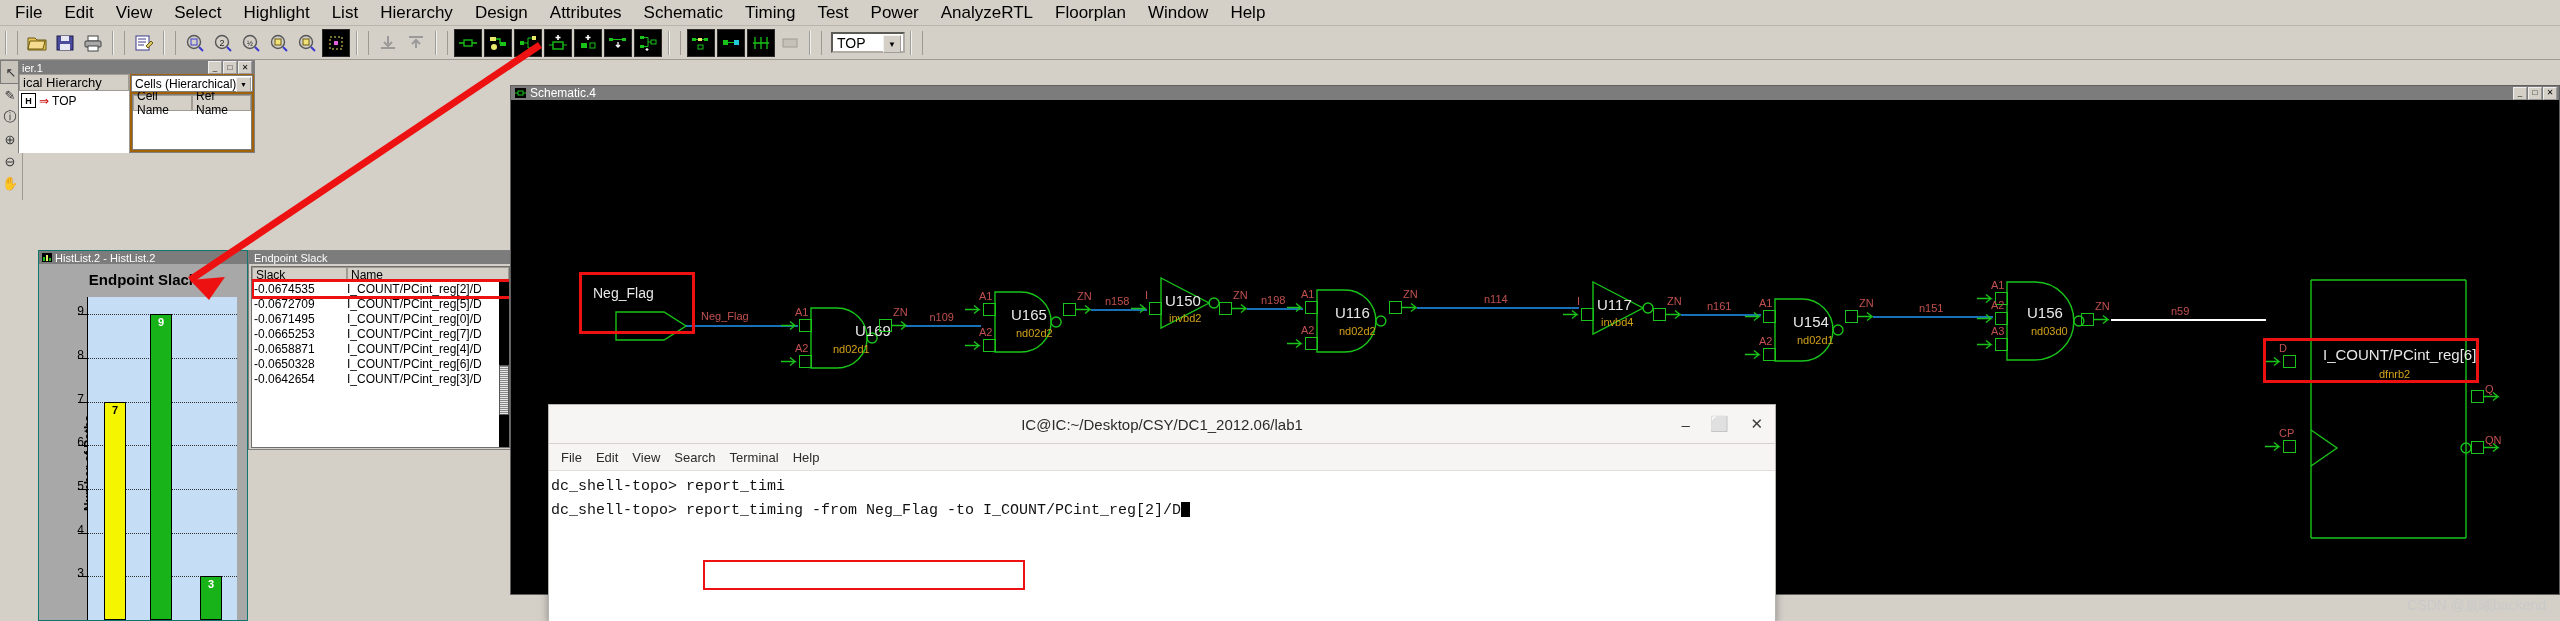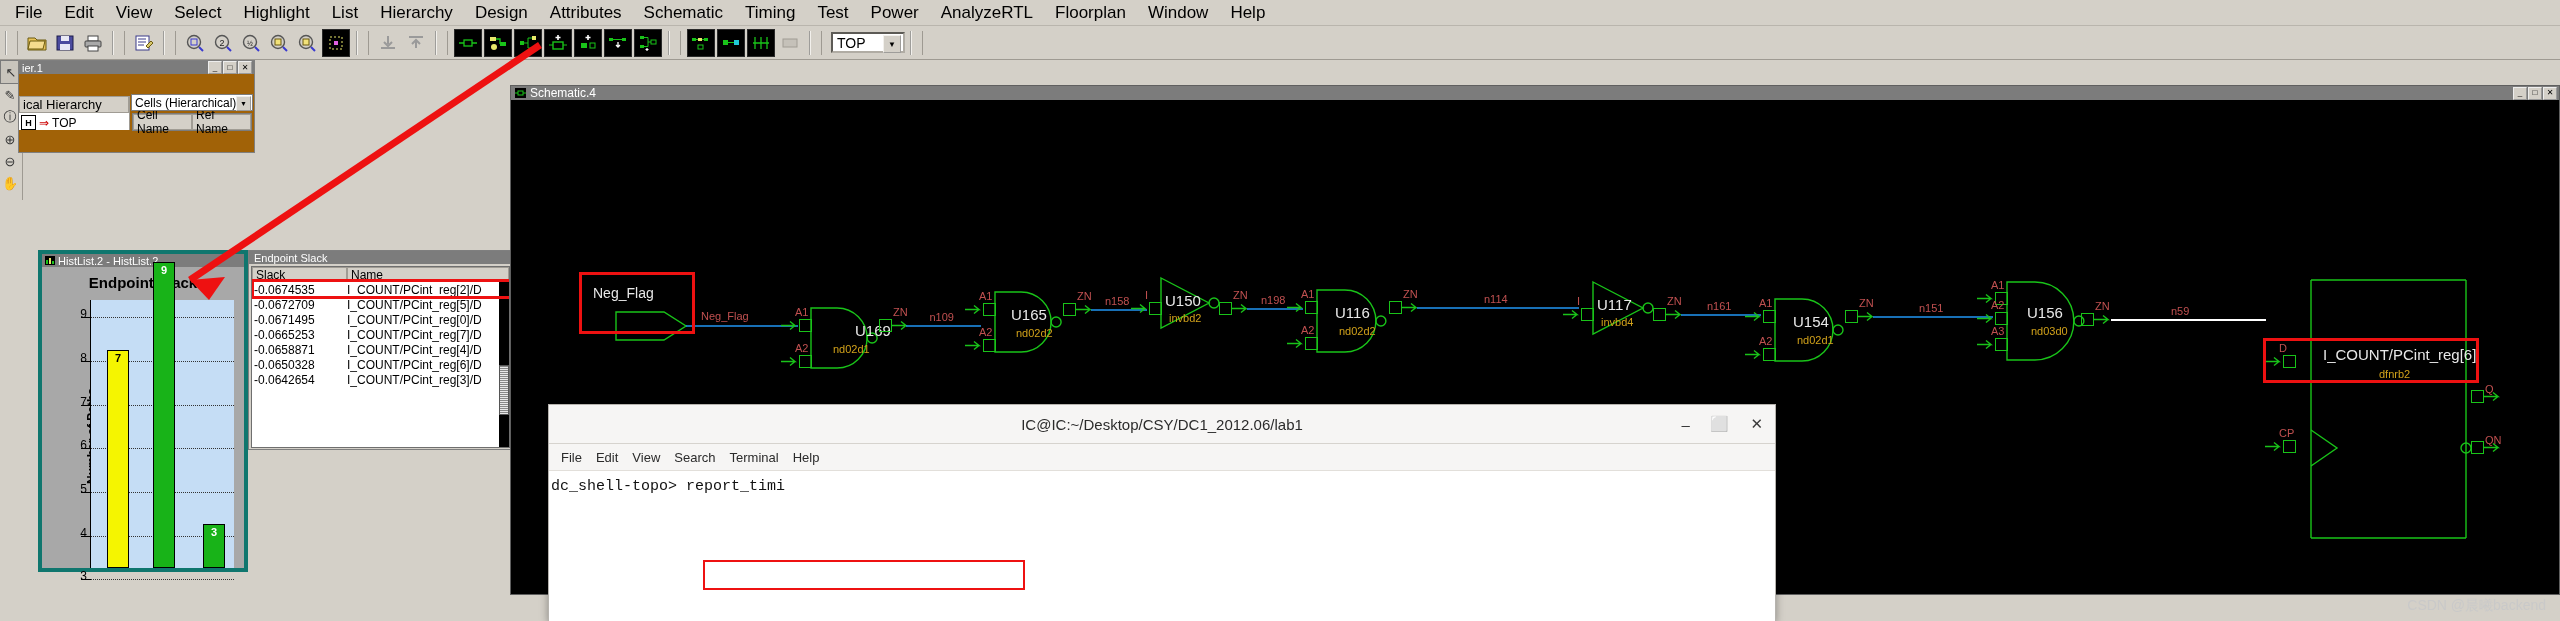--- a/index.html
+++ b/index.html
@@ -54,21 +54,21 @@
     background:#a16207;border:1px solid #7f7f7f;box-sizing:border-box;
   }
   .win-title{
     height:13px;background:#7c7c7c;color:#fff;font-size:11px;
     display:flex;align-items:center;padding-left:3px;box-sizing:border-box;
   }
   .win-btns{margin-left:auto;display:flex;gap:1px;padding-right:2px;}
   .win-btn{width:12px;height:11px;background:#d4d0c8;border:1px outset #eee;
     font-size:8px;color:#000;display:flex;align-items:center;justify-content:center;
     line-height:1;font-family:"Liberation Sans",sans-serif;}
-  #hier-body{display:flex;height:calc(100% - 13px);align-items:center;}
+  #hier-body{display:flex;height:calc(100% - 13px);}
   .panel-hdr{
     height:17px;background:#d4d0c8;border:1px solid #a09c94;
     font-size:13px;display:flex;align-items:center;padding-left:3px;box-sizing:border-box;
   }
   #hier-left{width:110px;border-right:1px solid #9e9a92;}
   #hier-tree{background:#fff;height:calc(100% - 18px);font-size:12px;padding:2px 0 0 2px;}
   .tree-row{display:flex;align-items:center;gap:3px;}
   .tree-h{width:13px;height:13px;border:1px solid #000;background:#fff;
     font-size:9px;font-weight:bold;display:flex;align-items:center;justify-content:center;}
   .tree-arrow{color:#cc0000;font-size:12px;}
@@ -80,22 +80,22 @@
   }
   .hdr-combo .arrow{position:absolute;right:1px;top:1px;width:13px;height:13px;
     background:#d4d0c8;border:1px outset #eee;font-size:7px;
     display:flex;align-items:center;justify-content:center;}
   .cells-table{margin:2px;background:#fff;border:1px solid #7c7c7c;height:calc(100% - 24px);}
   .cells-hdr{display:flex;}
   .cells-th{flex:1;font-size:12px;background:#d4d0c8;border:1px solid #a09c94;
     padding-left:3px;box-sizing:border-box;height:16px;display:flex;align-items:center;}
   
   #hist{
-    position:absolute;left:38px;top:250px;width:210px;height:322px;
-    background:#c4b5fd;border:4px solid #0f766e;box-sizing:border-box;
+    position:absolute;left:38px;top:250px;width:210px;height:371px;
+    background:#c4b5fd;border:1px solid #0f766e;box-sizing:border-box;
   }
   #hist-chart{position:relative;height:calc(100% - 13px);background:#a8a8a8;padding:3px;box-sizing:border-box;}
   #hist-title{text-align:center;font-size:15px;font-weight:bold;color:#000;margin:4px 0 2px 0;}
   #plotarea{position:absolute;left:48px;right:10px;top:33px;bottom:0;
     background:#c5ddf5;border-left:1px solid #000;}
   .gridline{position:absolute;left:0;right:0;border-top:1px dotted #333;}
   .ytick{position:absolute;left:-38px;width:34px;text-align:right;font-size:12px;color:#000;
     transform:translateY(-50%);}
   .ytickmark{position:absolute;left:-10px;width:10px;border-top:1px solid #000;}
   #ylabel{position:absolute;left:2px;top:56%;transform:translateY(-50%) rotate(-90deg);
@@ -110,21 +110,21 @@
   }
   #ep-title{height:13px;background:#7c7c7c;color:#fff;font-size:11px;
     display:flex;align-items:center;padding-left:5px;box-sizing:border-box;}
   #ep-table{background:#fff;margin:2px;border:1px solid #6f6f6f;
     height:calc(100% - 18px);overflow:hidden;position:relative;}
   .ep-hdr{display:flex;background:#d4d0c8;}
   .ep-th{font-size:12px;border:1px solid #a09c94;box-sizing:border-box;height:15px;
     display:flex;align-items:center;padding-left:3px;}
   .ep-th.c0{width:95px;}
   .ep-th.c1{flex:1;}
-  .ep-row{display:flex;font-size:12px;height:15px;align-items:center;color:#000;}
+  .ep-row{display:flex;font-size:12px;height:15px;color:#000;}
   .ep-c0{width:95px;text-align:left;padding-left:2px;box-sizing:border-box;}
   .ep-c1{flex:1;}
   #ep-scroll{position:absolute;right:0;top:15px;bottom:0;width:10px;background:#000;}
   #ep-scroll .thumb{position:absolute;left:0;right:0;top:50%;height:48px;
      background:repeating-linear-gradient(0deg,#e8e8e8 0 1px,#888 1px 2px);border:1px solid #555;}
   
   #schem{
     position:absolute;left:510px;top:85px;width:2050px;height:510px;
     background:#000;border:1px solid #5f5f5f;box-sizing:border-box;
   }
@@ -656,20 +656,21 @@
   <div id="term-menu">
       <span class="tmenu">File</span>
       <span class="tmenu">Edit</span>
       <span class="tmenu">View</span>
       <span class="tmenu">Search</span>
       <span class="tmenu">Terminal</span>
       <span class="tmenu">Help</span>
     </div>
   <div id="term-body">
     <div class="tline">dc_shell-topo&gt; report_timi</div>
+    <div class="tline"><span>dc_shell-topo&gt; </span><span>report_timing -from Neg_Flag -to I_COUNT/PCint_reg[2]/D</span><span class="cursor"></span></div>
     <div id="cmd-box"></div>
   </div>
 </div>
 
 <svg id="redarrow">
   <line x1="540" y1="45" x2="190" y2="280" stroke="#ee1111" stroke-width="7"></line>
   <polygon points="190,280 225,277 209,300" fill="#ee1111"></polygon>
 </svg>
 
 <div id="wm">CSDN @晨曦backend</div>

